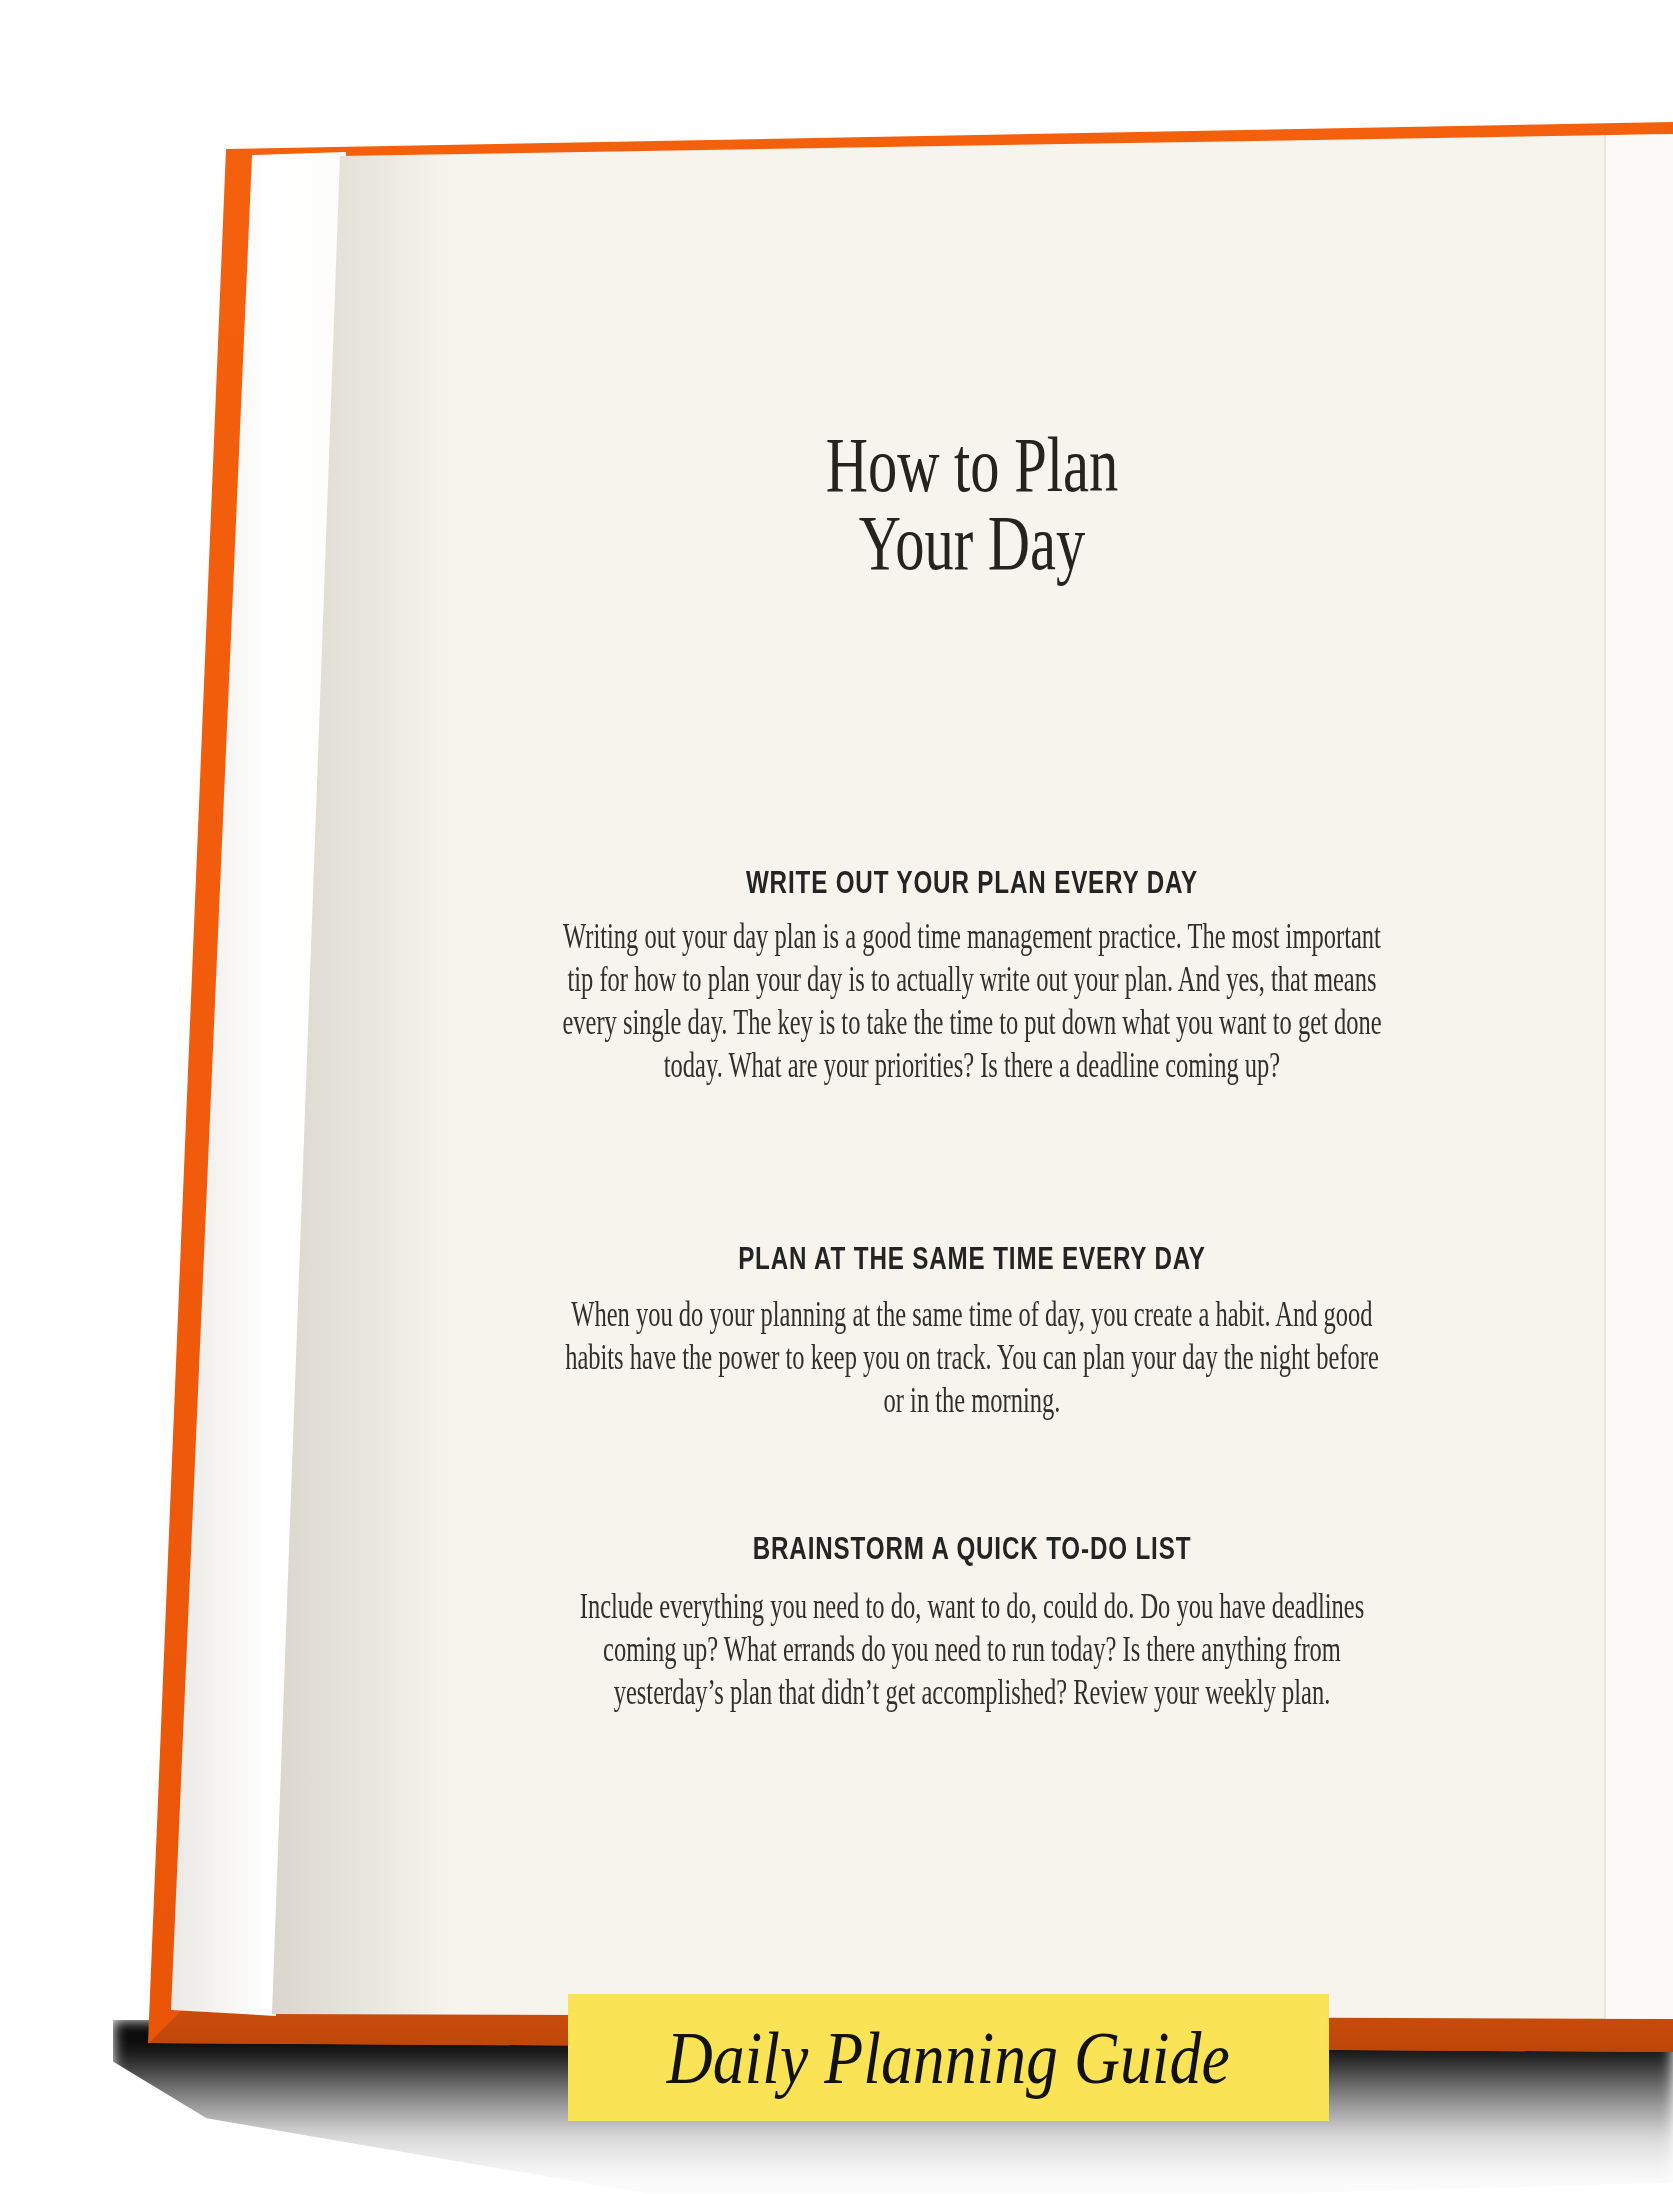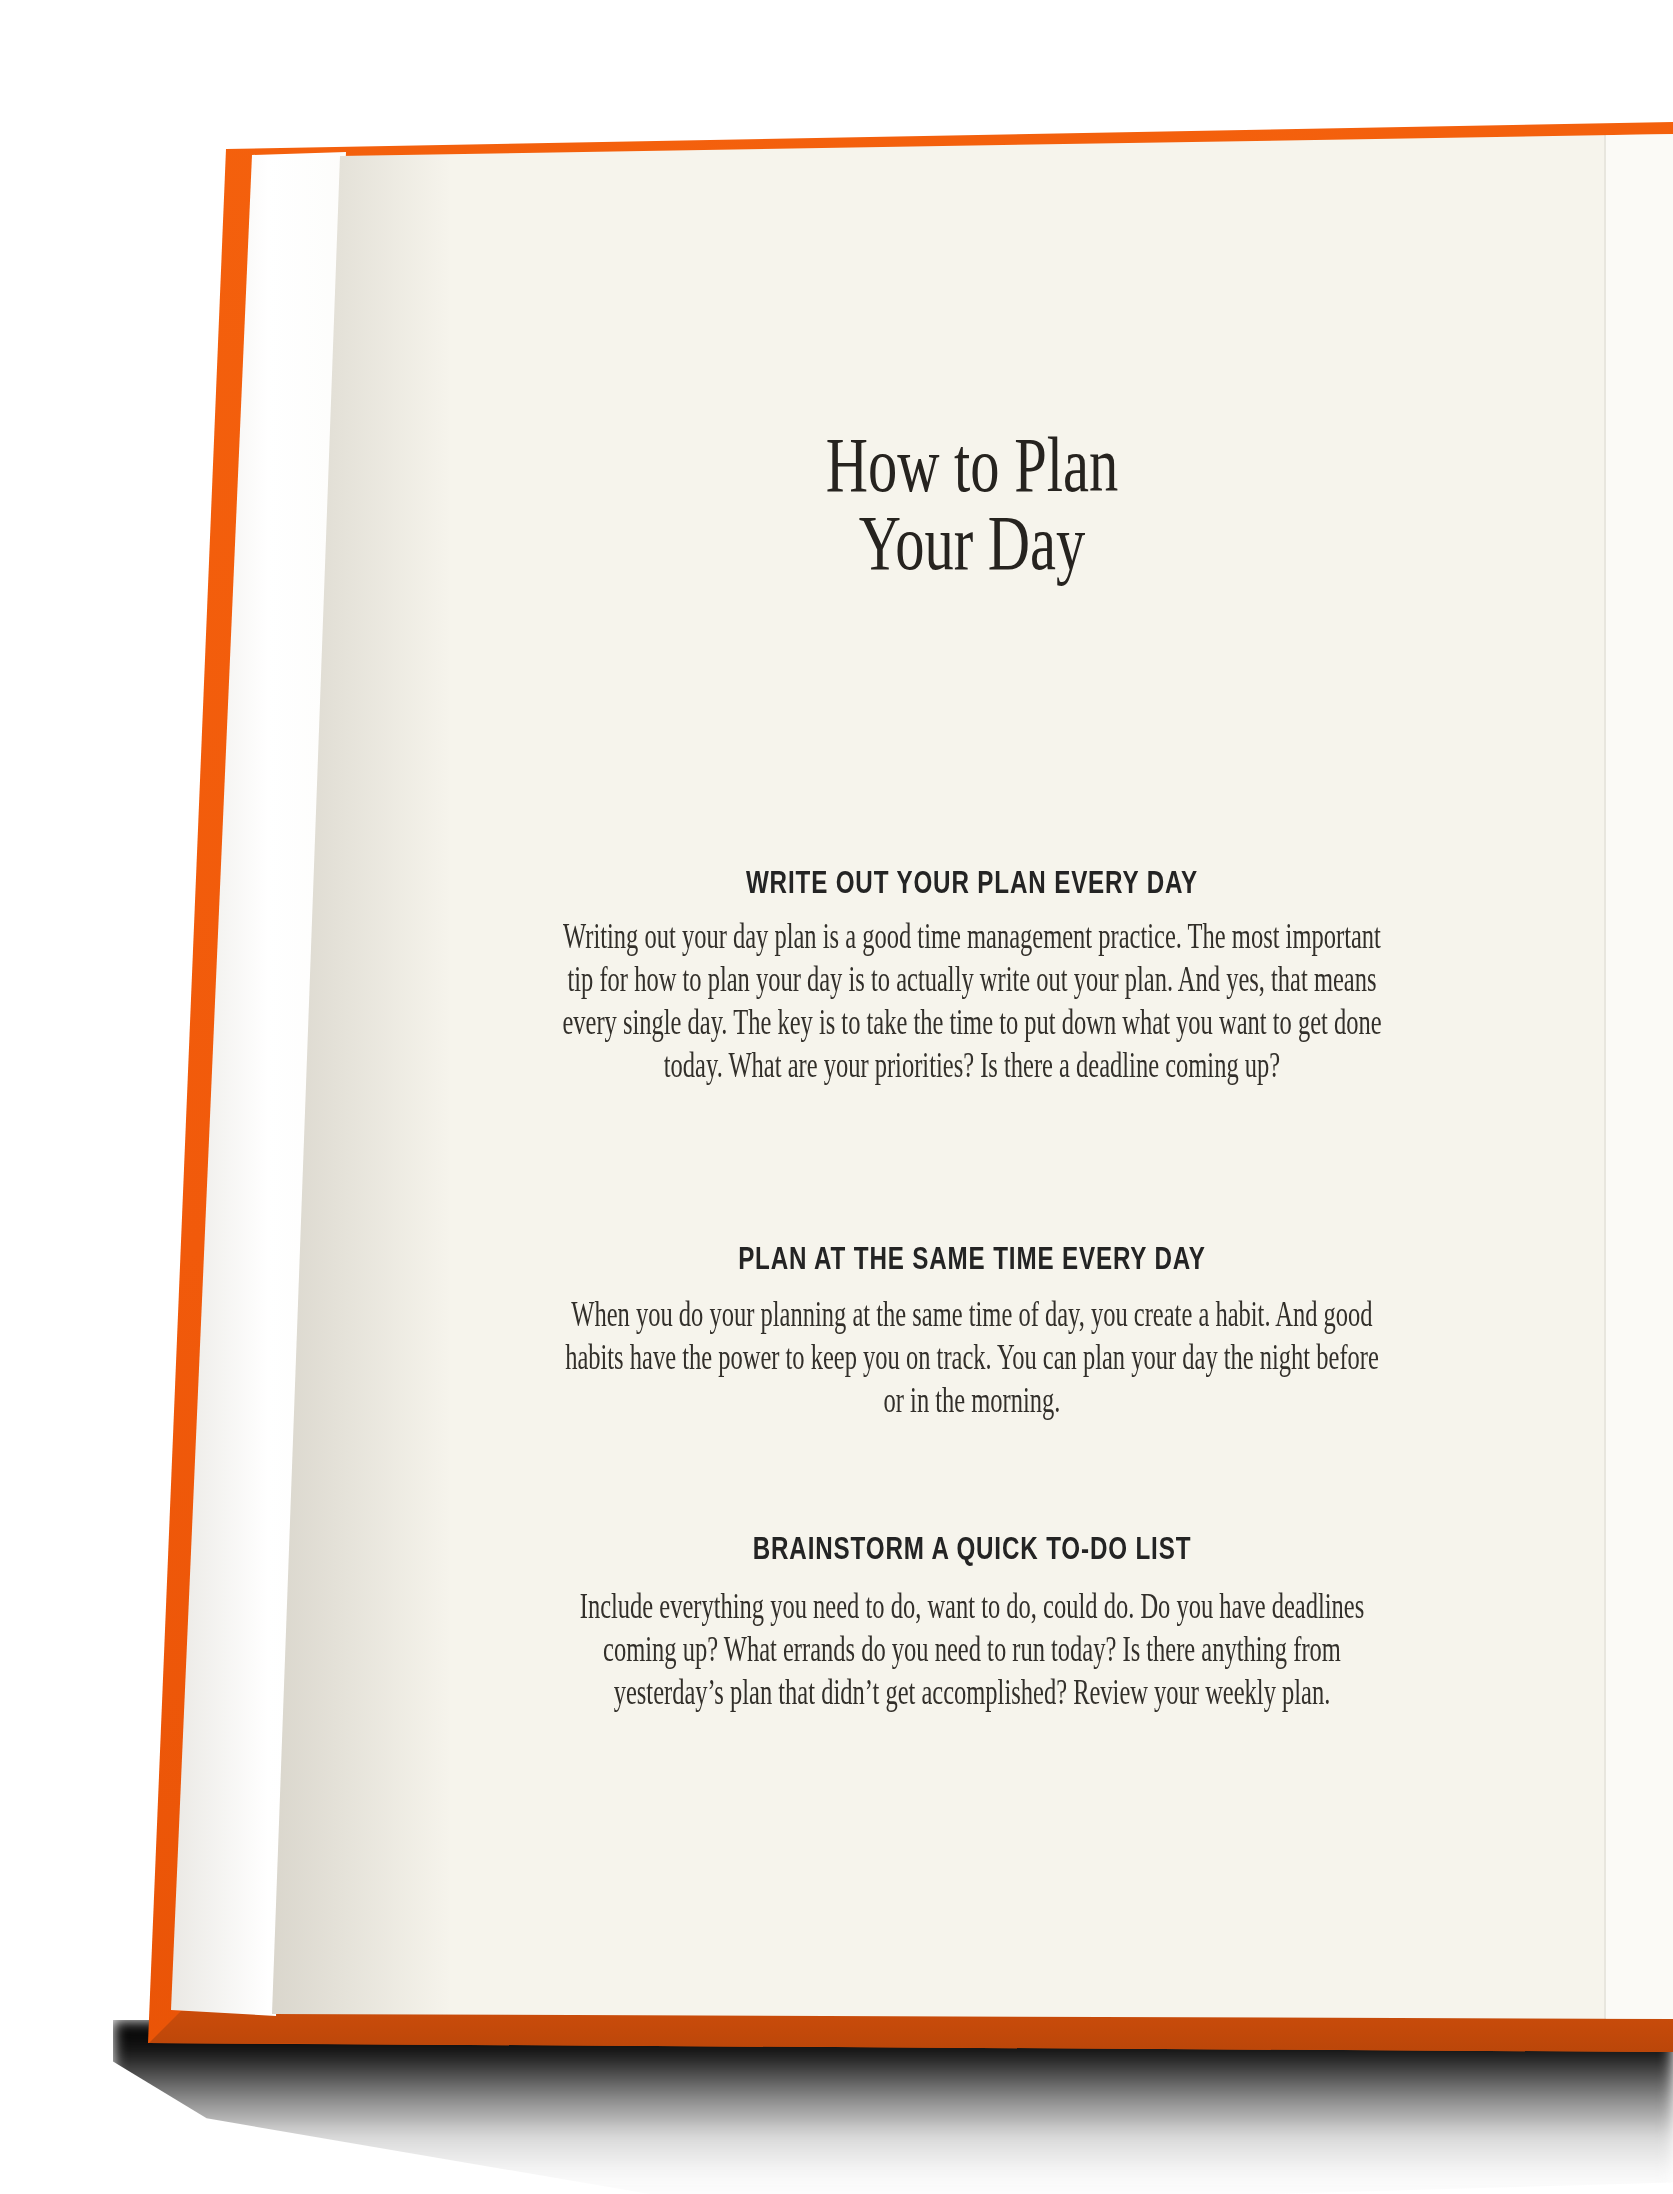--- a/index.html
+++ b/index.html
@@ -73,15 +73,18 @@
     <div class="txt sec-heading h1">WRITE OUT YOUR PLAN EVERY DAY</div>
     <div class="txt sec-body p1">Writing out your day plan is a good time management practice. The most important tip for how to plan your day is to actually write out your plan. And yes, that means every single day. The key is to take the time to put down what you want to get done today. What are your priorities? Is there a deadline coming up?</div>
 
     <div class="txt sec-heading h2">PLAN AT THE SAME TIME EVERY DAY</div>
     <div class="txt sec-body p2">When you do your planning at the same time of day, you create a habit. And good habits have the power to keep you on track. You can plan your day the night before or in the morning.</div>
 
     <div class="txt sec-heading h3">BRAINSTORM A QUICK TO-DO LIST</div>
     <div class="txt sec-body p3">Include everything you need to do, want to do, could do. Do you have deadlines coming up? What errands do you need to run today? Is there anything from yesterday’s plan that didn’t get accomplished? Review your weekly plan.</div>
   </div>
 
+  <div class="banner">
+    <span class="banner-text">Daily Planning Guide</span>
+  </div>
 
 </div>
 
 
 </body></html>

